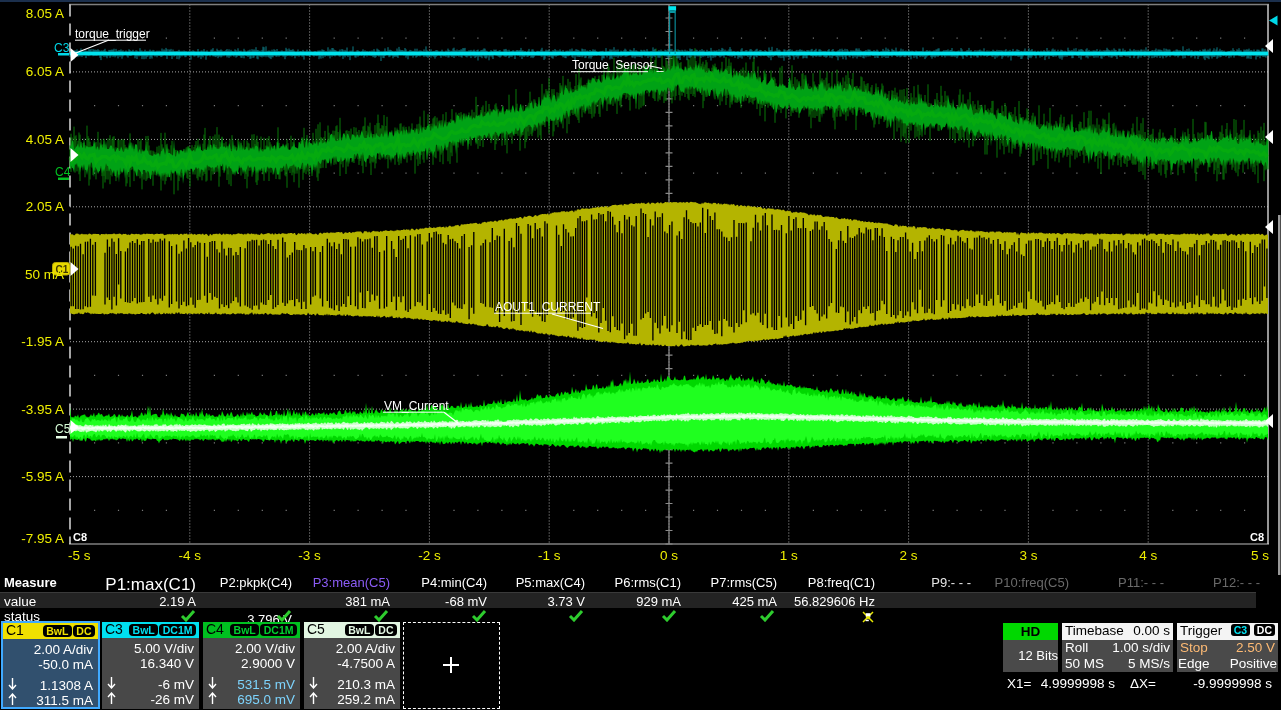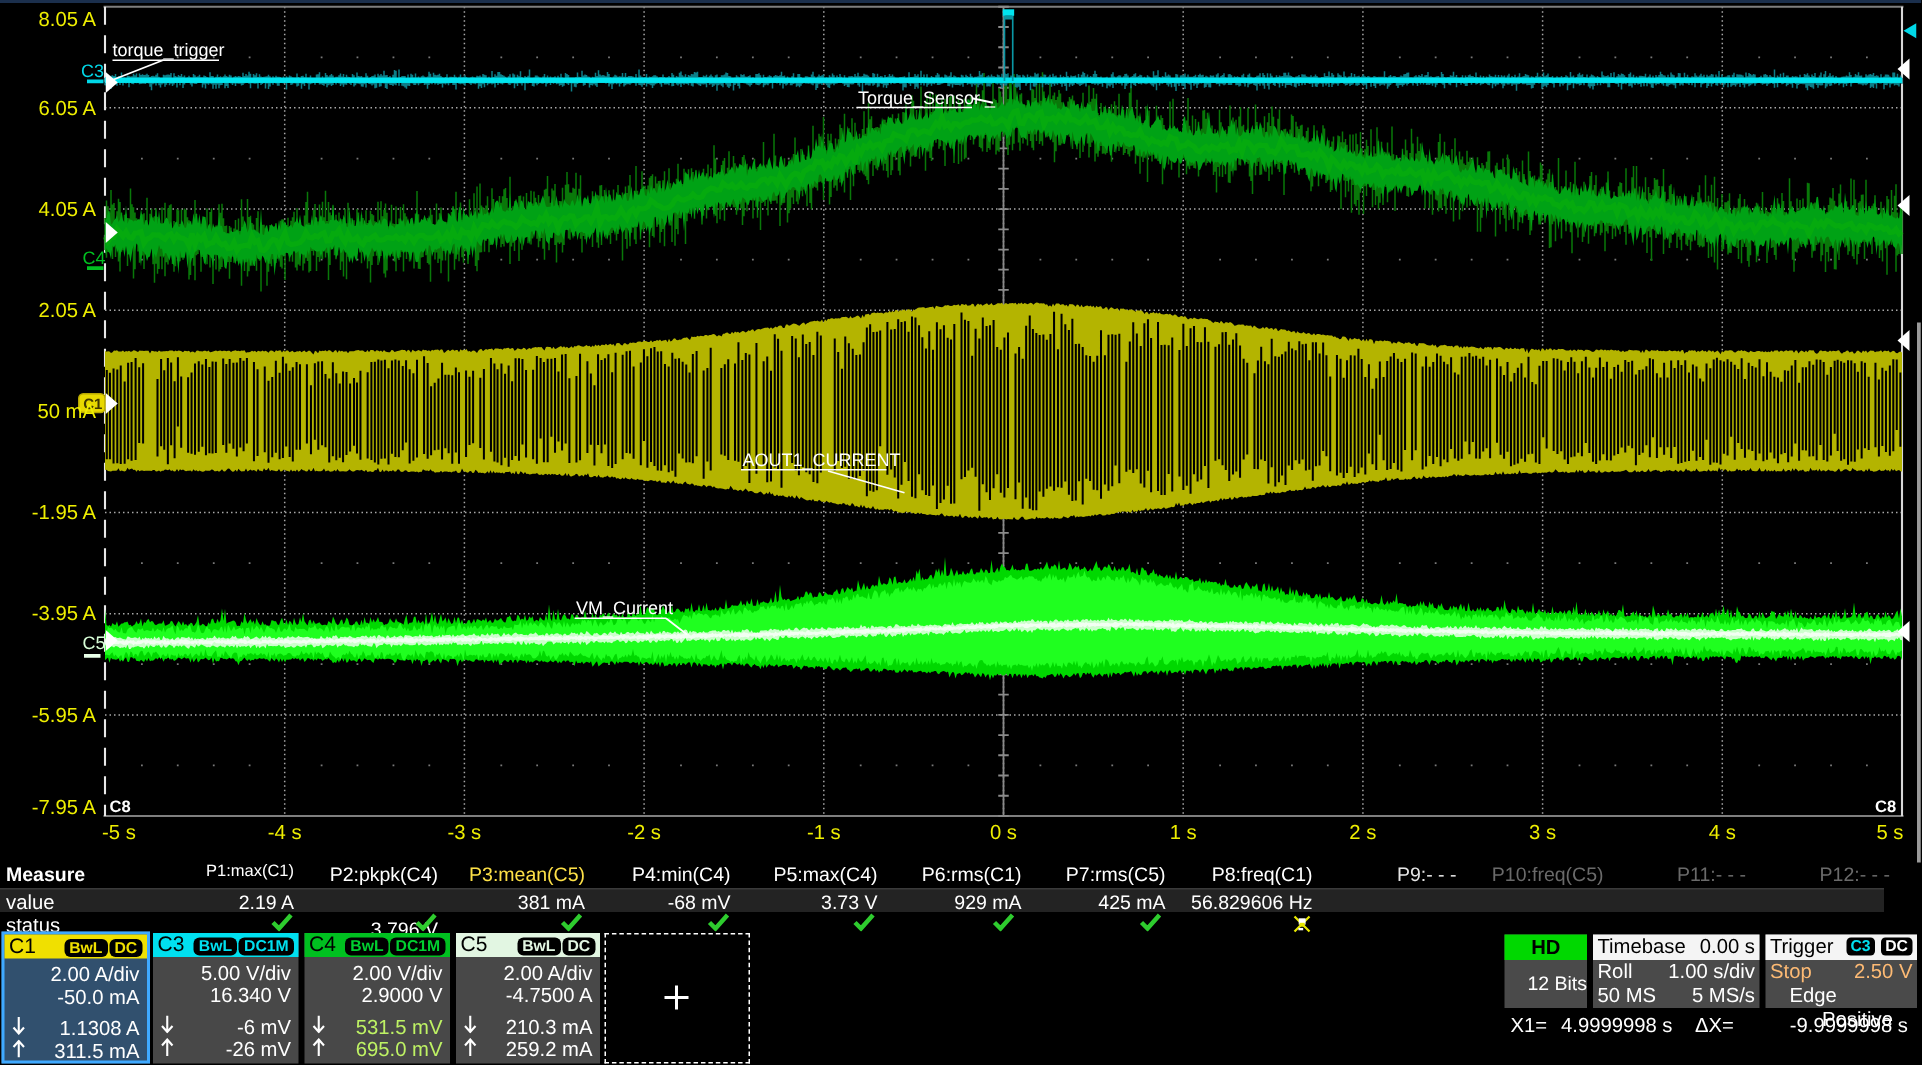--- a/index.html
+++ b/index.html
@@ -104,23 +104,23 @@
         <text x="549.2" y="559.5" fill="#eeee00" font-size="13.5" text-anchor="middle">-1 s</text>
         <text x="669.0" y="559.5" fill="#eeee00" font-size="13.5" text-anchor="middle">0 s</text>
         <text x="788.8" y="559.5" fill="#eeee00" font-size="13.5" text-anchor="middle">1 s</text>
         <text x="908.6" y="559.5" fill="#eeee00" font-size="13.5" text-anchor="middle">2 s</text>
         <text x="1028.4" y="559.5" fill="#eeee00" font-size="13.5" text-anchor="middle">3 s</text>
         <text x="1148.2" y="559.5" fill="#eeee00" font-size="13.5" text-anchor="middle">4 s</text>
         <text x="1269.0" y="559.5" fill="#eeee00" font-size="13.5" text-anchor="end">5 s</text>
       </g>
     </svg>
     <div style="position:absolute;left:4px;top:575px;font-size:13px;font-weight:bold;color:#fff">Measure</div>
-    <div style="position:absolute;right:1085px;top:575px;font-size:11px;color:#fff">P1:max(C1)</div>
+    <div style="position:absolute;right:1085px;top:575px;font-size:17px;color:#fff">P1:max(C1)</div>
     <div style="position:absolute;right:989px;top:575px;font-size:13px;color:#fff">P2:pkpk(C4)</div>
-    <div style="position:absolute;right:891px;top:575px;font-size:13px;color:#fde047">P3:mean(C5)</div>
+    <div style="position:absolute;right:891px;top:575px;font-size:13px;color:#8b5cf6">P3:mean(C5)</div>
     <div style="position:absolute;right:794px;top:575px;font-size:13px;color:#fff">P4:min(C4)</div>
     <div style="position:absolute;right:696px;top:575px;font-size:13px;color:#fff">P5:max(C4)</div>
     <div style="position:absolute;right:600px;top:575px;font-size:13px;color:#fff">P6:rms(C1)</div>
     <div style="position:absolute;right:504px;top:575px;font-size:13px;color:#fff">P7:rms(C5)</div>
     <div style="position:absolute;right:406px;top:575px;font-size:13px;color:#fff">P8:freq(C1)</div>
     <div style="position:absolute;right:310px;top:575px;font-size:13px;color:#e5e5e5">P9:- - -</div>
     <div style="position:absolute;right:212px;top:575px;font-size:13px;color:#6a6a6a">P10:freq(C5)</div>
     <div style="position:absolute;right:117px;top:575px;font-size:13px;color:#6a6a6a">P11:- - -</div>
     <div style="position:absolute;right:21px;top:575px;font-size:13px;color:#6a6a6a">P12:- - -</div>
     <div style="position:absolute;left:0;top:592px;width:1256px;height:15px;background:#232323;border-top:1px solid #3a3a3a"></div>
@@ -175,21 +175,21 @@
       <div style="text-align:right;color:#fff;font-size:13.5px;line-height:15px;padding:3px 5px 0 0">5.00 V/div<br>16.340 V</div>
       <div style="position:relative;text-align:right;color:#fff;font-size:13.5px;line-height:15px;padding:6px 5px 0 0"><svg width="9" height="12" viewBox="0 0 9 12" style="position:absolute;left:5px">
           <path d="M4.5 0V10M1 7l3.5 4L8 7" stroke="#fff" stroke-width="1.4" fill="none"></path>
         </svg>-6 mV<br><svg width="9" height="12" viewBox="0 0 9 12" style="position:absolute;left:5px">
           <path d="M4.5 12V2M1 5l3.5-4L8 5" stroke="#fff" stroke-width="1.4" fill="none"></path>
         </svg>-26 mV</div>
     </div>
     <div style="position:absolute;left:203px;top:622px;width:97px;height:87px;background:#484848;box-sizing:border-box">
       <div style="height:16px;background:#00c020;color:#000;font-size:13px;padding:0 3px;line-height:15px"><span style="font-size:14px">C4</span><span style="float:right;margin-top:1px"><span style="display:inline-block;background:#000;color:#00d030;border-radius:4px;font-size:10.5px;font-weight:bold;line-height:12px;padding:0 3.5px;vertical-align:1px">BwL</span><span style="display:inline-block;width:1px"></span><span style="display:inline-block;background:#000;color:#00d030;border-radius:4px;font-size:10.5px;font-weight:bold;line-height:12px;padding:0 3.5px;vertical-align:1px">DC1M</span></span></div>
       <div style="text-align:right;color:#fff;font-size:13.5px;line-height:15px;padding:3px 5px 0 0">2.00 V/div<br>2.9000 V</div>
-      <div style="position:relative;text-align:right;color:#bef264;font-size:13.5px;line-height:15px;padding:6px 5px 0 0"><svg width="9" height="12" viewBox="0 0 9 12" style="position:absolute;left:5px">
+      <div style="position:relative;text-align:right;color:#7dd3fc;font-size:13.5px;line-height:15px;padding:6px 5px 0 0"><svg width="9" height="12" viewBox="0 0 9 12" style="position:absolute;left:5px">
           <path d="M4.5 0V10M1 7l3.5 4L8 7" stroke="#fff" stroke-width="1.4" fill="none"></path>
         </svg>531.5 mV<br><svg width="9" height="12" viewBox="0 0 9 12" style="position:absolute;left:5px">
           <path d="M4.5 12V2M1 5l3.5-4L8 5" stroke="#fff" stroke-width="1.4" fill="none"></path>
         </svg>695.0 mV</div>
     </div>
     <div style="position:absolute;left:304px;top:622px;width:96px;height:87px;background:#484848;box-sizing:border-box">
       <div style="height:16px;background:#e2f6e2;color:#000;font-size:13px;padding:0 3px;line-height:15px"><span style="font-size:14px">C5</span><span style="float:right;margin-top:1px"><span style="display:inline-block;background:#000;color:#e2f6e2;border-radius:4px;font-size:10.5px;font-weight:bold;line-height:12px;padding:0 3.5px;vertical-align:1px">BwL</span><span style="display:inline-block;width:1px"></span><span style="display:inline-block;background:#000;color:#e2f6e2;border-radius:4px;font-size:10.5px;font-weight:bold;line-height:12px;padding:0 3.5px;vertical-align:1px">DC</span></span></div>
       <div style="text-align:right;color:#fff;font-size:13.5px;line-height:15px;padding:3px 5px 0 0">2.00 A/div<br>-4.7500 A</div>
       <div style="position:relative;text-align:right;color:#fff;font-size:13.5px;line-height:15px;padding:6px 5px 0 0"><svg width="9" height="12" viewBox="0 0 9 12" style="position:absolute;left:5px">
           <path d="M4.5 0V10M1 7l3.5 4L8 7" stroke="#fff" stroke-width="1.4" fill="none"></path>
@@ -207,17 +207,17 @@
       <div style="color:#fff;font-size:13px;text-align:right;line-height:31px">12 Bits</div>
     </div>
     <div style="position:absolute;left:1062px;top:623px;width:111px;height:49px;background:#4a4a4a;font-size:13.5px">
       <div style="height:17px;background:#f4f4f4;color:#000;line-height:16px;padding:0 3px">Timebase<span style="float:right">0.00 s</span></div>
       <div style="color:#fff;line-height:16px;padding:0 3px">Roll<span style="float:right">1.00 s/div</span></div>
       <div style="color:#fff;line-height:16px;padding:0 3px">50 MS<span style="float:right">5 MS/s</span></div>
     </div>
     <div style="position:absolute;left:1177px;top:623px;width:101px;height:49px;background:#4a4a4a;font-size:13.5px">
       <div style="height:17px;background:#f4f4f4;color:#000;line-height:16px;padding:0 3px">Trigger<span style="float:right"><span style="display:inline-block;background:#000;color:#00e0f0;border-radius:3px;font-size:10.5px;font-weight:bold;line-height:12px;padding:0 3px;vertical-align:1.5px">C3</span> <span style="display:inline-block;background:#000;color:#fff;border-radius:3px;font-size:10.5px;font-weight:bold;line-height:12px;padding:0 3px;vertical-align:1.5px">DC</span></span></div>
       <div style="color:#fdba74;line-height:16px;padding:0 3px">Stop<span style="float:right">2.50 V</span></div>
-      <div style="color:#fff;line-height:16px;padding:0 16px">Edge<span style="float:right">Positive</span></div>
+      <div style="color:#fff;line-height:16px;padding:0 1px">Edge<span style="float:right">Positive</span></div>
     </div>
     <div style="position:absolute;left:1007px;top:676px;width:268px;color:#fff;font-size:13.5px;line-height:15.5px">
       <div>X1=<span style="position:absolute;left:28px;width:80px;text-align:right">4.9999998 s</span><span style="position:absolute;left:123px">ΔX=</span><span style="position:absolute;right:3px">-9.9999998 s</span></div>
     </div>
   </div>
 </body></html>

